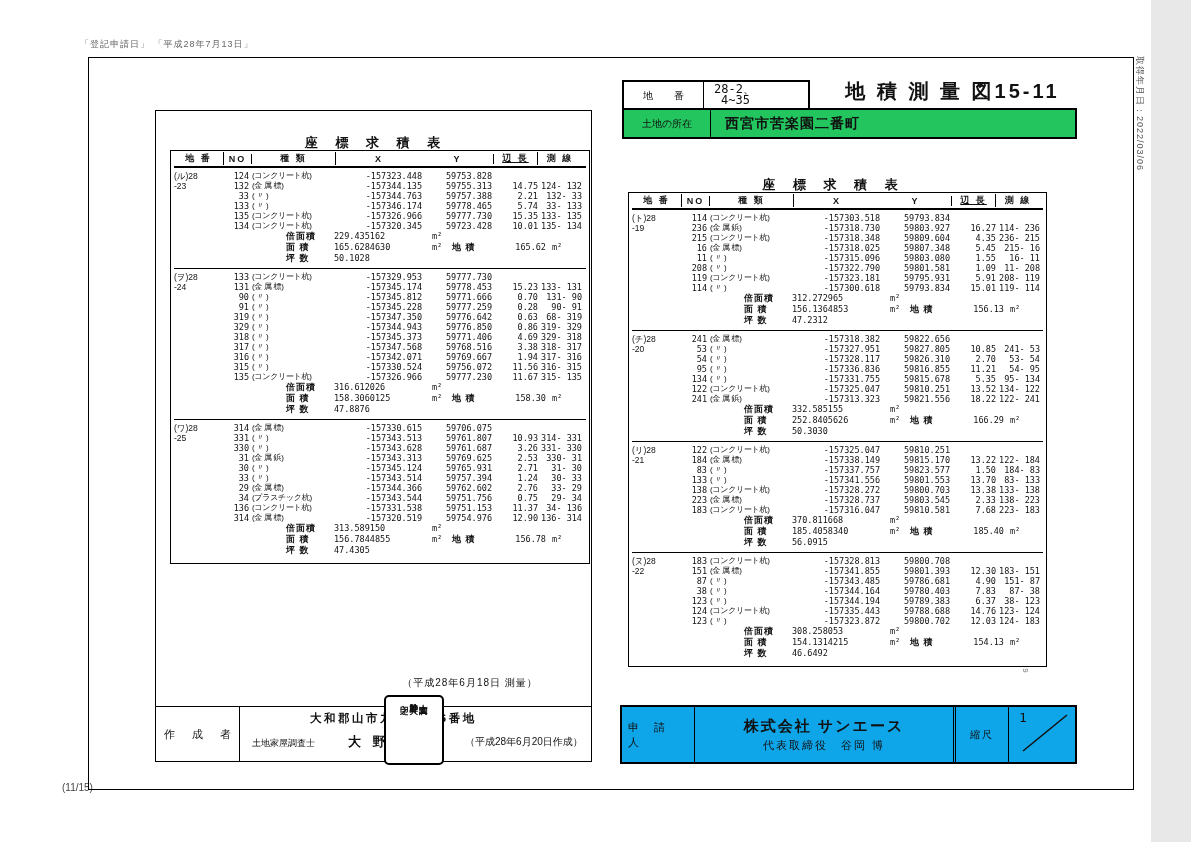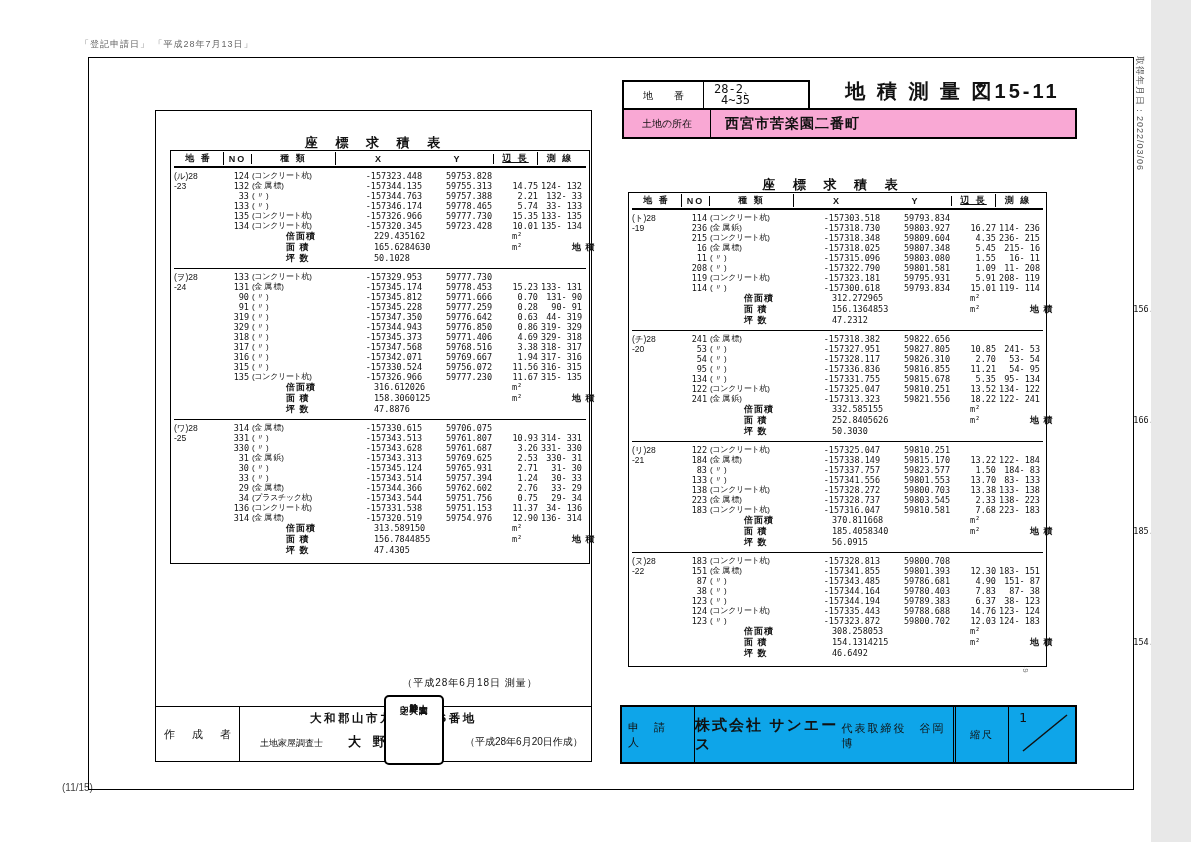--- a/index.html
+++ b/index.html
@@ -8,21 +8,21 @@
   .abs{position:absolute;}
   .frame{border:1.5px solid #000;}
   
   #lot-box{left:622px;top:80px;width:184px;height:28px;border:2px solid #000;display:flex;background:#fff;}
   #lot-box .lbl{width:70px;border-right:1.5px solid #000;display:flex;align-items:center;justify-content:center;
                 font-size:10px;letter-spacing:9px;padding-left:9px;}
   #lot-box .val{flex:1;font-size:12px;line-height:11px;padding:2px 0 0 10px;font-family:"DejaVu Sans Mono",monospace;}
   #lot-box .val .l2{margin-left:7px;}
   #map-title{left:815px;top:76px;width:275px;height:30px;font-size:20px;font-weight:bold;
              letter-spacing:3px;display:flex;align-items:center;justify-content:center;white-space:nowrap;}
-  #loc-row{left:622px;top:108px;width:451px;height:27px;border:2px solid #000;display:flex;background:#f9a8d4;}
+  #loc-row{left:622px;top:108px;width:451px;height:27px;border:2px solid #000;display:flex;background:#22c55e;}
   #loc-row .lbl{width:86px;border-right:1.5px solid #000;display:flex;align-items:center;justify-content:center;font-size:10px;}
   #loc-row .val{flex:1;display:flex;align-items:center;font-size:14px;font-weight:bold;padding-left:14px;letter-spacing:1px;}
   
   #note-top-left{left:80px;top:38px;font-size:9px;color:#666;letter-spacing:1px;}
   #note-side{left:1146px;top:56px;font-size:9px;color:#555;transform:rotate(90deg);transform-origin:top left;white-space:nowrap;letter-spacing:1px;}
   #note-page{left:62px;top:782px;font-size:10px;color:#444;}
   #note-survey{left:355px;top:676px;width:230px;text-align:center;font-size:10px;letter-spacing:1px;}
   #note-smudge{left:1030px;top:652px;font-size:8px;color:#777;transform:rotate(90deg);transform-origin:top left;letter-spacing:1px;}
   
   #outer-frame{left:88px;top:57px;width:1044px;height:731px;}
@@ -41,41 +41,41 @@
   .thead .hc.c5{border-right:1px solid #000;text-decoration:underline;}
   .block{padding:3px 0 4px 0;}
   .block + .block{border-top:1.5px solid #000;}
   .brow{height:10px;line-height:10px;font-size:8.5px;font-family:"DejaVu Sans Mono",monospace;white-space:nowrap;}
   .bc.c0{font-family:"Liberation Sans",sans-serif;font-size:8.5px;}
   .bc.c1{text-align:right;padding-right:3px;}
   .bc.c2{font-family:"Liberation Sans",sans-serif;font-size:8px;letter-spacing:-0.3px;}
   .bc.c3,.bc.c4,.bc.c5,.bc.c6{text-align:right;}
   .bc.c4{padding-right:2px;}
   .sumline{padding-left:112px;height:11px;line-height:11px;font-size:8.5px;display:grid;
-           grid-template-columns:48px 92px 26px 42px 52px 20px;font-family:"DejaVu Sans Mono",monospace;gap:40px;}
+           grid-template-columns:48px 92px 26px 42px 52px 20px;font-family:"DejaVu Sans Mono",monospace;}
   .sumline .sl,.sumline .sl2{font-family:"Liberation Sans",sans-serif;font-weight:bold;font-size:9px;letter-spacing:1px;}
   .sumline .su{padding-left:6px;}
   .sumline .sv2{text-align:right;}
   
   #maker-box{left:155px;top:706px;width:435px;height:54px;border:1.5px solid #000;display:flex;background:#fff;}
   #maker-box .lbl{width:76px;border-right:1.5px solid #000;display:flex;align-items:center;justify-content:center;
                   font-size:11px;letter-spacing:7px;padding-left:7px;}
   #maker-box .content{flex:1;position:relative;}
   #maker-addr{left:70px;top:4px;font-size:11.5px;letter-spacing:2.5px;font-weight:bold;}
-  #maker-role{left:20px;top:30px;font-size:9px;}
+  #maker-role{left:12px;top:30px;font-size:9px;}
   #maker-name{left:108px;top:26px;font-size:13px;font-weight:bold;letter-spacing:4px;}
   #maker-date{left:225px;top:28px;font-size:10px;white-space:nowrap;}
   #seal{left:384px;top:695px;width:60px;height:70px;border:2.5px solid #000;border-radius:5px;background:#fff;
         display:flex;flex-direction:row-reverse;justify-content:center;gap:1px;padding:2px;box-sizing:border-box;}
   #seal .col{writing-mode:vertical-rl;text-orientation:upright;font-size:8.5px;font-weight:bold;line-height:1.0;letter-spacing:-1px;}
   
   #applicant-box{left:620px;top:705px;width:453px;height:55px;border:2px solid #000;display:flex;background:#0ea5e9;}
   #applicant-box .lbl{width:66px;border-right:1.5px solid #000;display:flex;align-items:center;justify-content:center;
                       font-size:11px;letter-spacing:6px;padding-left:6px;}
-  #applicant-box .company{width:258px;display:flex;align-items:center;justify-content:center;}
+  #applicant-box .company{width:258px;display:flex;flex-direction:column;align-items:center;justify-content:center;}
   #applicant-box .company .c1{font-size:15px;font-weight:bold;letter-spacing:2px;}
   #applicant-box .company .c2{font-size:11px;letter-spacing:2px;margin-top:2px;}
   #applicant-box .scale-lbl{width:52px;border-left:3px double #000;border-right:1.5px solid #000;
                             display:flex;align-items:center;justify-content:center;font-size:10px;letter-spacing:2px;}
   #applicant-box .scale-val{flex:1;position:relative;}
   #applicant-box .scale-val .one{position:absolute;left:10px;top:3px;font-size:13px;font-family:"DejaVu Sans Mono",monospace;}
   #applicant-box .scale-val svg{position:absolute;left:0;top:0;}
 </style>
 </head>
 <body>
@@ -228,21 +228,21 @@
           <span class="bc c5">0.28</span>
           <span class="bc c6">90- 91</span>
         </div>
         <div class="trow brow">
           <span class="bc c0"></span>
           <span class="bc c1">319</span>
           <span class="bc c2">( 〃 )</span>
           <span class="bc c3">-157347.350</span>
           <span class="bc c4">59776.642</span>
           <span class="bc c5">0.63</span>
-          <span class="bc c6">44- 319</span>
+          <span class="bc c6">68- 319</span>
         </div>
         <div class="trow brow">
           <span class="bc c0"></span>
           <span class="bc c1">329</span>
           <span class="bc c2">( 〃 )</span>
           <span class="bc c3">-157344.943</span>
           <span class="bc c4">59776.850</span>
           <span class="bc c5">0.86</span>
           <span class="bc c6">319- 329</span>
         </div>

